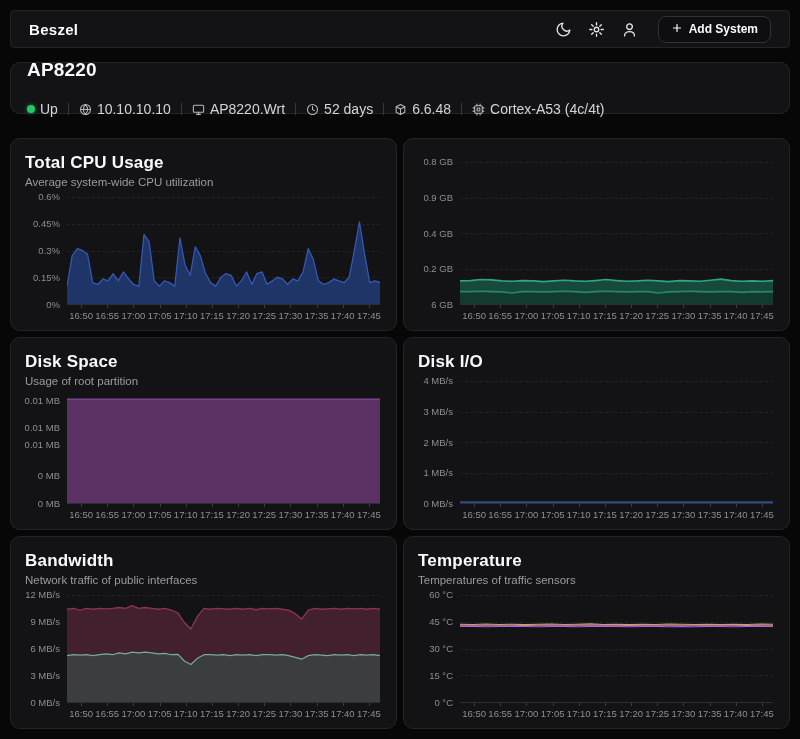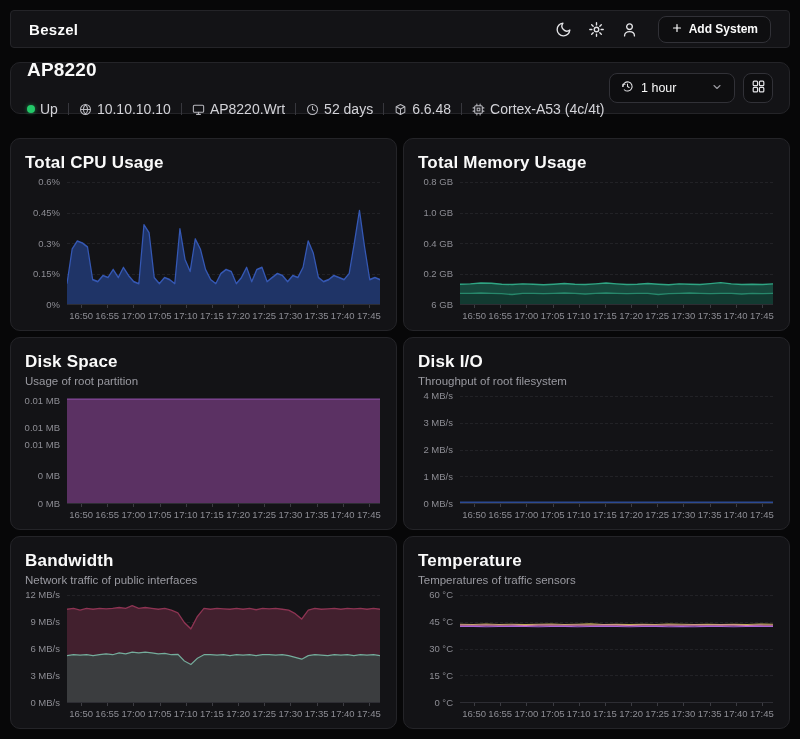--- a/index.html
+++ b/index.html
@@ -165,53 +165,27 @@
             <svg width="13" height="13" viewBox="0 0 24 24" fill="none" stroke="#b9b9bf" stroke-width="1.9" stroke-linecap="round">
                 <rect x="5" y="5" width="14" height="14" rx="2"></rect>
                 <rect x="9.5" y="9.5" width="5" height="5"></rect>
                 <path d="M9 2v3M15 2v3M9 19v3M15 19v3M2 9h3M2 15h3M19 9h3M19 15h3"></path>
               </svg>
           </span>
           <span>Cortex-A53 (4c/4t)</span>
         </span>
       </div>
     </div>
-    <div class="sys-right">
-      <div class="range-select">
-        <span>
-          <svg width="13" height="13" viewBox="0 0 24 24" fill="none" stroke="#e4e4e7" stroke-width="1.9" stroke-linecap="round">
-              <path d="M3.5 12a8.5 8.5 0 1 1 2.5 6"></path>
-              <path d="M3.5 12v-4M3.5 8h4"></path>
-              <path d="M12 7.5V12l3 1.8"></path>
-            </svg>
-        </span>
-        <span>1 hour</span>
-        <span class="chev">
-          <svg width="12" height="12" viewBox="0 0 24 24" fill="none" stroke="#9a9aa1" stroke-width="2.2" stroke-linecap="round" stroke-linejoin="round">
-              <path d="m6 9 6 6 6-6"></path>
-            </svg>
-        </span>
-      </div>
-      <button class="sq-btn">
-        <span>
-          <svg width="15" height="15" viewBox="0 0 24 24" fill="none" stroke="#e4e4e7" stroke-width="1.9">
-              <rect x="3.5" y="3.5" width="7" height="7" rx="1.5"></rect>
-              <rect x="13.5" y="3.5" width="7" height="7" rx="1.5"></rect>
-              <rect x="3.5" y="13.5" width="7" height="7" rx="1.5"></rect>
-              <rect x="13.5" y="13.5" width="7" height="7" rx="1.5"></rect>
-            </svg>
-        </span>
-      </button>
-    </div>
   </section>
 
   <main class="grid">
 
     <section class="card">
       <h2 class="ctitle">Total CPU Usage</h2>
+      <p class="csub">Average system-wide CPU utilization</p>
       <div class="chart">
         <div class="ylabels">
             <div class="ylab" style="top: calc(100% - 5px);">0%</div>
             <div class="ylab" style="top: calc(75% - 5px);">0.15%</div>
             <div class="ylab" style="top: calc(50% - 5px);">0.3%</div>
             <div class="ylab" style="top: calc(25% - 5px);">0.45%</div>
             <div class="ylab" style="top: calc(0% - 5px);">0.6%</div>
           </div>
         <div class="plot">
             <div class="grid-line" style="top: 75%;"></div>
@@ -246,27 +220,26 @@
             <span class="xlab" style="left: 79.74%;">17:35</span>
             <i class="xtick" style="left: 88.1%;"></i>
             <span class="xlab" style="left: 88.1%;">17:40</span>
             <i class="xtick" style="left: 96.46%;"></i>
             <span class="xlab" style="left: 96.46%;">17:45</span>
           </div>
       </div>
     </section>
 
     <section class="card">
-      <h2 class="ctitle">Total Memory Usage</h2>
       <div class="chart">
         <div class="ylabels">
             <div class="ylab" style="top: calc(100% - 5px);">6 GB</div>
             <div class="ylab" style="top: calc(75% - 5px);">0.2 GB</div>
             <div class="ylab" style="top: calc(50% - 5px);">0.4 GB</div>
-            <div class="ylab" style="top: calc(25% - 5px);">1.0 GB</div>
+            <div class="ylab" style="top: calc(25% - 5px);">0.9 GB</div>
             <div class="ylab" style="top: calc(0% - 5px);">0.8 GB</div>
           </div>
         <div class="plot">
             <div class="grid-line" style="top: 75%;"></div>
             <div class="grid-line" style="top: 50%;"></div>
             <div class="grid-line" style="top: 25%;"></div>
             <div class="grid-line" style="top: 0%;"></div>
             <svg viewBox="0 0 1000 300" preserveAspectRatio="none">
               <polygon points="0.0,251.3 33.3,250.5 66.7,248.3 100.0,249.0 133.3,251.3 166.7,252.0 200.0,250.5 233.3,251.3 266.7,252.8 300.0,251.3 333.3,249.8 366.7,251.3 400.0,252.0 433.3,250.5 466.7,248.3 500.0,250.5 533.3,252.0 566.7,251.3 600.0,249.8 633.3,251.3 666.7,252.8 700.0,250.5 733.3,251.3 766.7,252.0 800.0,249.8 833.3,247.5 866.7,250.5 900.0,252.0 933.3,251.3 966.7,252.0 1000.0,250.5 1000,300 0,300" fill="#17493d"></polygon>
               <polyline points="0.0,251.3 33.3,250.5 66.7,248.3 100.0,249.0 133.3,251.3 166.7,252.0 200.0,250.5 233.3,251.3 266.7,252.8 300.0,251.3 333.3,249.8 366.7,251.3 400.0,252.0 433.3,250.5 466.7,248.3 500.0,250.5 533.3,252.0 566.7,251.3 600.0,249.8 633.3,251.3 666.7,252.8 700.0,250.5 733.3,251.3 766.7,252.0 800.0,249.8 833.3,247.5 866.7,250.5 900.0,252.0 933.3,251.3 966.7,252.0 1000.0,250.5" fill="none" stroke="#2fa583" stroke-width="3.5" stroke-linejoin="round"></polyline>
@@ -348,21 +321,20 @@
             <i class="xtick" style="left: 88.1%;"></i>
             <span class="xlab" style="left: 88.1%;">17:40</span>
             <i class="xtick" style="left: 96.46%;"></i>
             <span class="xlab" style="left: 96.46%;">17:45</span>
           </div>
       </div>
     </section>
 
     <section class="card">
       <h2 class="ctitle">Disk I/O</h2>
-      <p class="csub">Throughput of root filesystem</p>
       <div class="chart">
         <div class="ylabels">
             <div class="ylab" style="top: calc(100% - 5px);">0 MB/s</div>
             <div class="ylab" style="top: calc(75% - 5px);">1 MB/s</div>
             <div class="ylab" style="top: calc(50% - 5px);">2 MB/s</div>
             <div class="ylab" style="top: calc(25% - 5px);">3 MB/s</div>
             <div class="ylab" style="top: calc(0% - 5px);">4 MB/s</div>
           </div>
         <div class="plot">
             <div class="grid-line" style="top: 75%;"></div>

